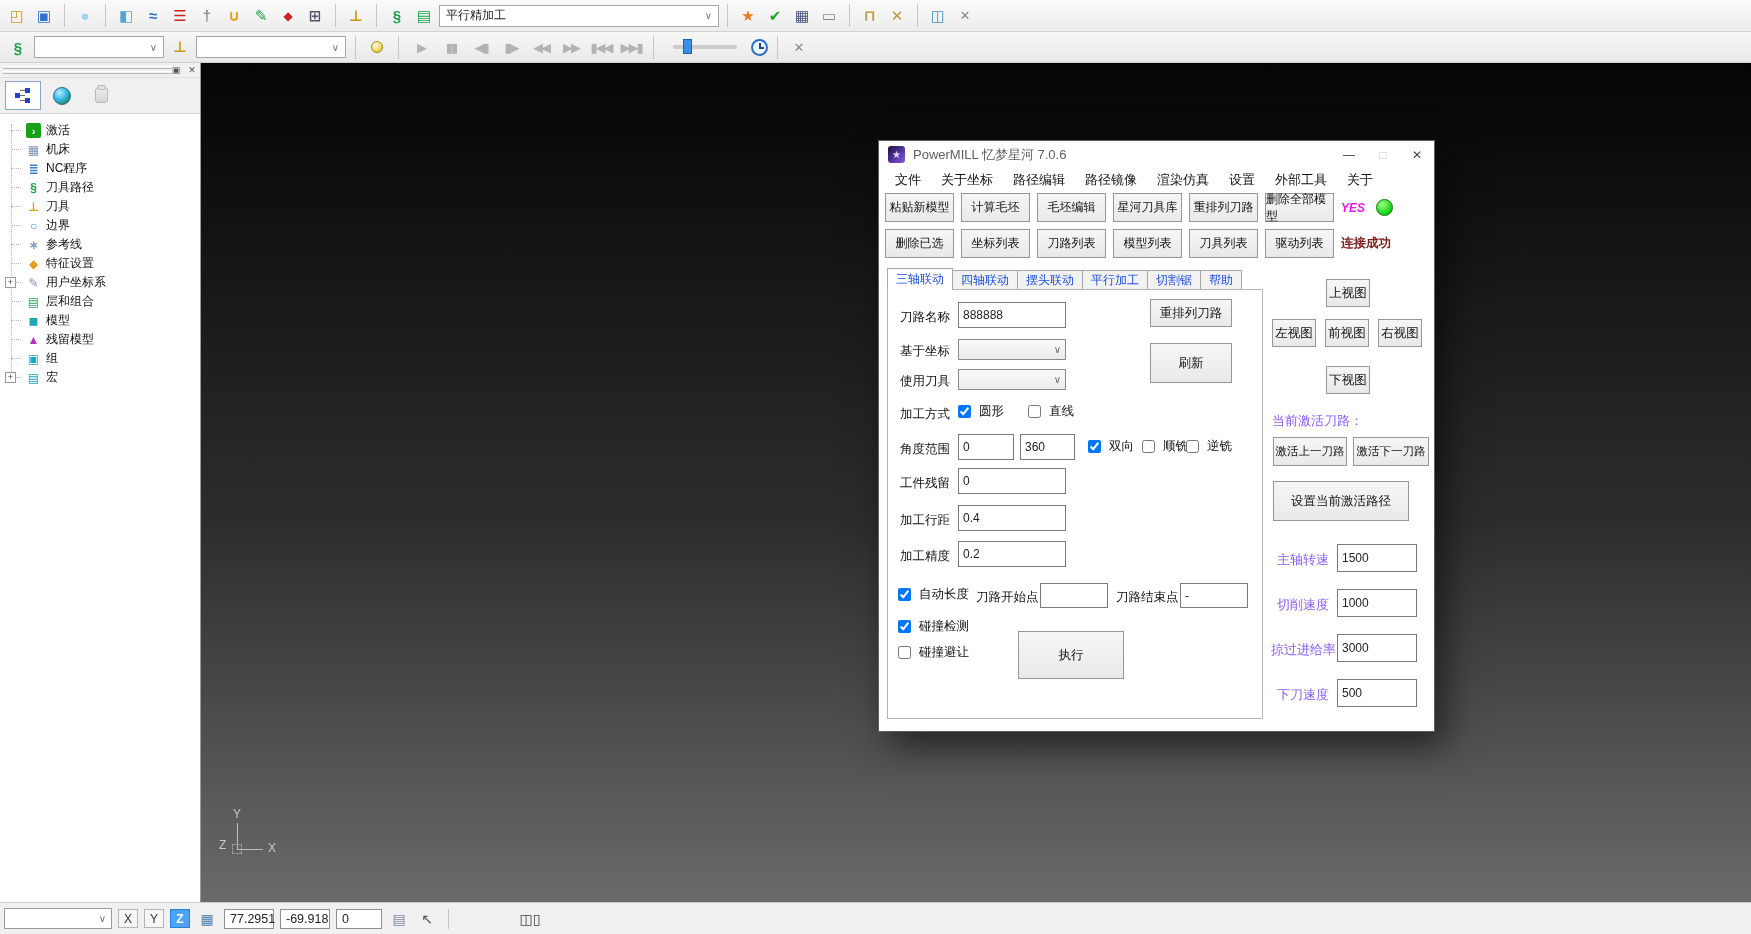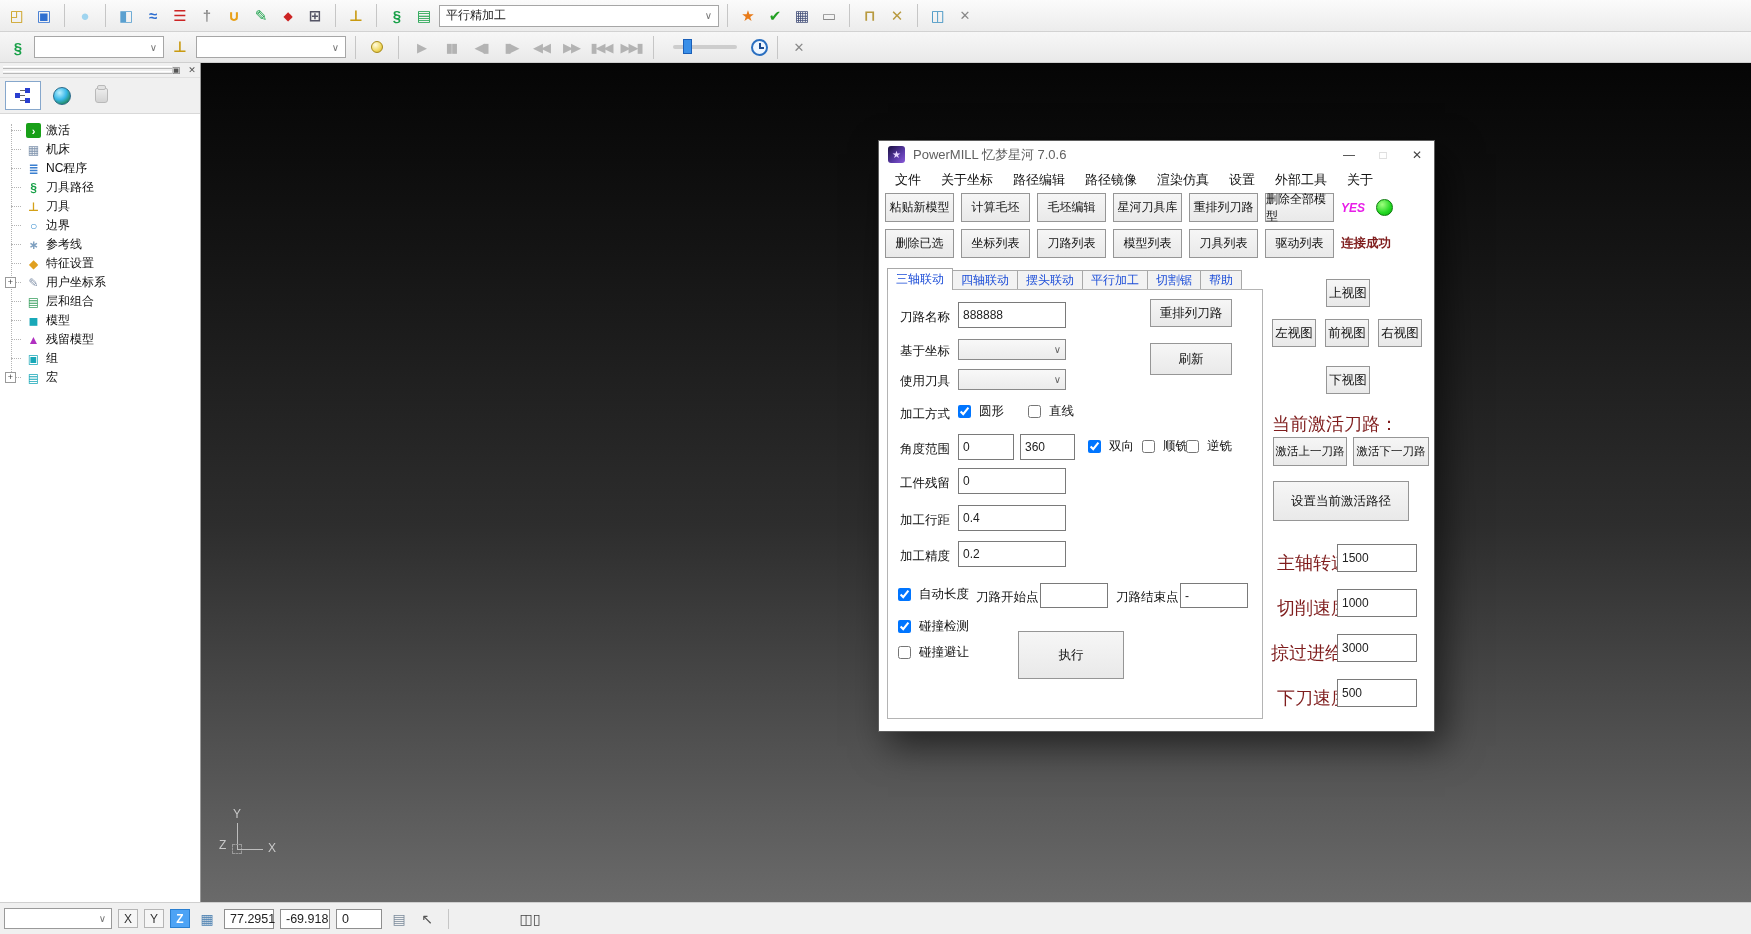--- a/index.html
+++ b/index.html
@@ -82,21 +82,21 @@
   .dtab{height:20px;padding:0 8px;font-size:12px;display:flex;align-items:center;background:#f2f2f2;border:1px solid #a8a8a8;border-bottom:none;margin-right:-1px;color:#1d4ed8}
   .dtab.active{height:22px;background:#fff;position:relative;z-index:2}
   .tabpage{position:absolute;left:8px;top:148px;width:376px;height:430px;border:1px solid #b4b4b4;background:#fff}
   .flabel{position:absolute;font-size:12.5px;color:#111}
   .fin{position:absolute;border:1px solid #7a7a7a;background:#fff;font-size:12px;padding:0 4px;font-family:"Liberation Sans","DejaVu Sans",sans-serif;color:#222}
   .fcombo{position:absolute;height:21px;background:linear-gradient(#f8f8f8,#ececec);border:1px solid #8a8a8a;display:flex;align-items:center;padding:0 4px}
   .fcombo .chev{margin-left:auto;color:#666;font-size:10px}
   .fbtn{position:absolute;background:linear-gradient(#f6f6f6,#e9e9e9);border:1px solid #969696;display:flex;align-items:center;justify-content:center;font-size:12.5px;color:#111}
   .cbrow{position:absolute;display:flex;align-items:center;gap:8px;font-size:12.5px;color:#111}
   .cbrow input{width:13px;height:13px}
-  .rlabel{position:absolute;font-size:18px;color:#7f1d1d}
+  .rlabel{position:absolute;font-size:13px;color:#8b5cf6}
   
   .statusbar{position:absolute;left:0;top:902px;width:1751px;height:32px;background:#f0f0f0;border-top:1px solid #cfcfcf;display:flex;align-items:center;padding:0 4px;gap:6px}
   .sb-combo{width:108px;height:21px;border:1px solid #9a9a9a;background:#fff;display:flex;align-items:center;padding:0 5px}
   .sb-combo .chev{margin-left:auto;color:#777;font-size:10px}
   .axbtn{width:20px;height:19px;border:1px solid #b5b5b5;background:#f6f6f6;display:flex;align-items:center;justify-content:center;font-size:12px;color:#333}
   .axbtn.active{background:#4da3f5;border-color:#2a7fd0;color:#fff;font-weight:bold}
   .sbicon{width:22px;height:20px;display:inline-flex;align-items:center;justify-content:center;font-size:14px}
   .sbfield{height:20px;border:1px solid #8f8f8f;background:#fff;font-size:12.5px;display:flex;align-items:center;padding:0 5px;color:#222}
   .w62{width:50px}.w46{width:46px}
   .sb-sep{width:1px;height:20px;background:#c6c6c6;margin:0 4px}
@@ -317,21 +317,21 @@
   <div class="tabpage">
     <span class="flabel" style="left:12px;top:19px">刀路名称</span>
     <input class="fin" style="left: 70px; top: 12px; width: 108px; height: 26px;" value="888888">
     <div class="fbtn" style="left:262px;top:9px;width:82px;height:28px">重排列刀路</div>
 
     <span class="flabel" style="left:12px;top:53px">基于坐标</span>
     <div class="fcombo" style="left:70px;top:49px;width:108px">
       <span></span>
       <span class="chev">∨</span>
     </div>
-    <div class="fbtn" style="left:262px;top:53px;width:82px;height:32px">刷新</div>
+    <div class="fbtn" style="left:262px;top:53px;width:82px;height:40px">刷新</div>
 
     <span class="flabel" style="left:12px;top:83px">使用刀具</span>
     <div class="fcombo" style="left:70px;top:79px;width:108px">
       <span></span>
       <span class="chev">∨</span>
     </div>
 
     <span class="flabel" style="left:12px;top:116px">加工方式</span>
     <label class="cbrow" style="left:70px;top:113px">
       <input type="checkbox" checked="" style="">

